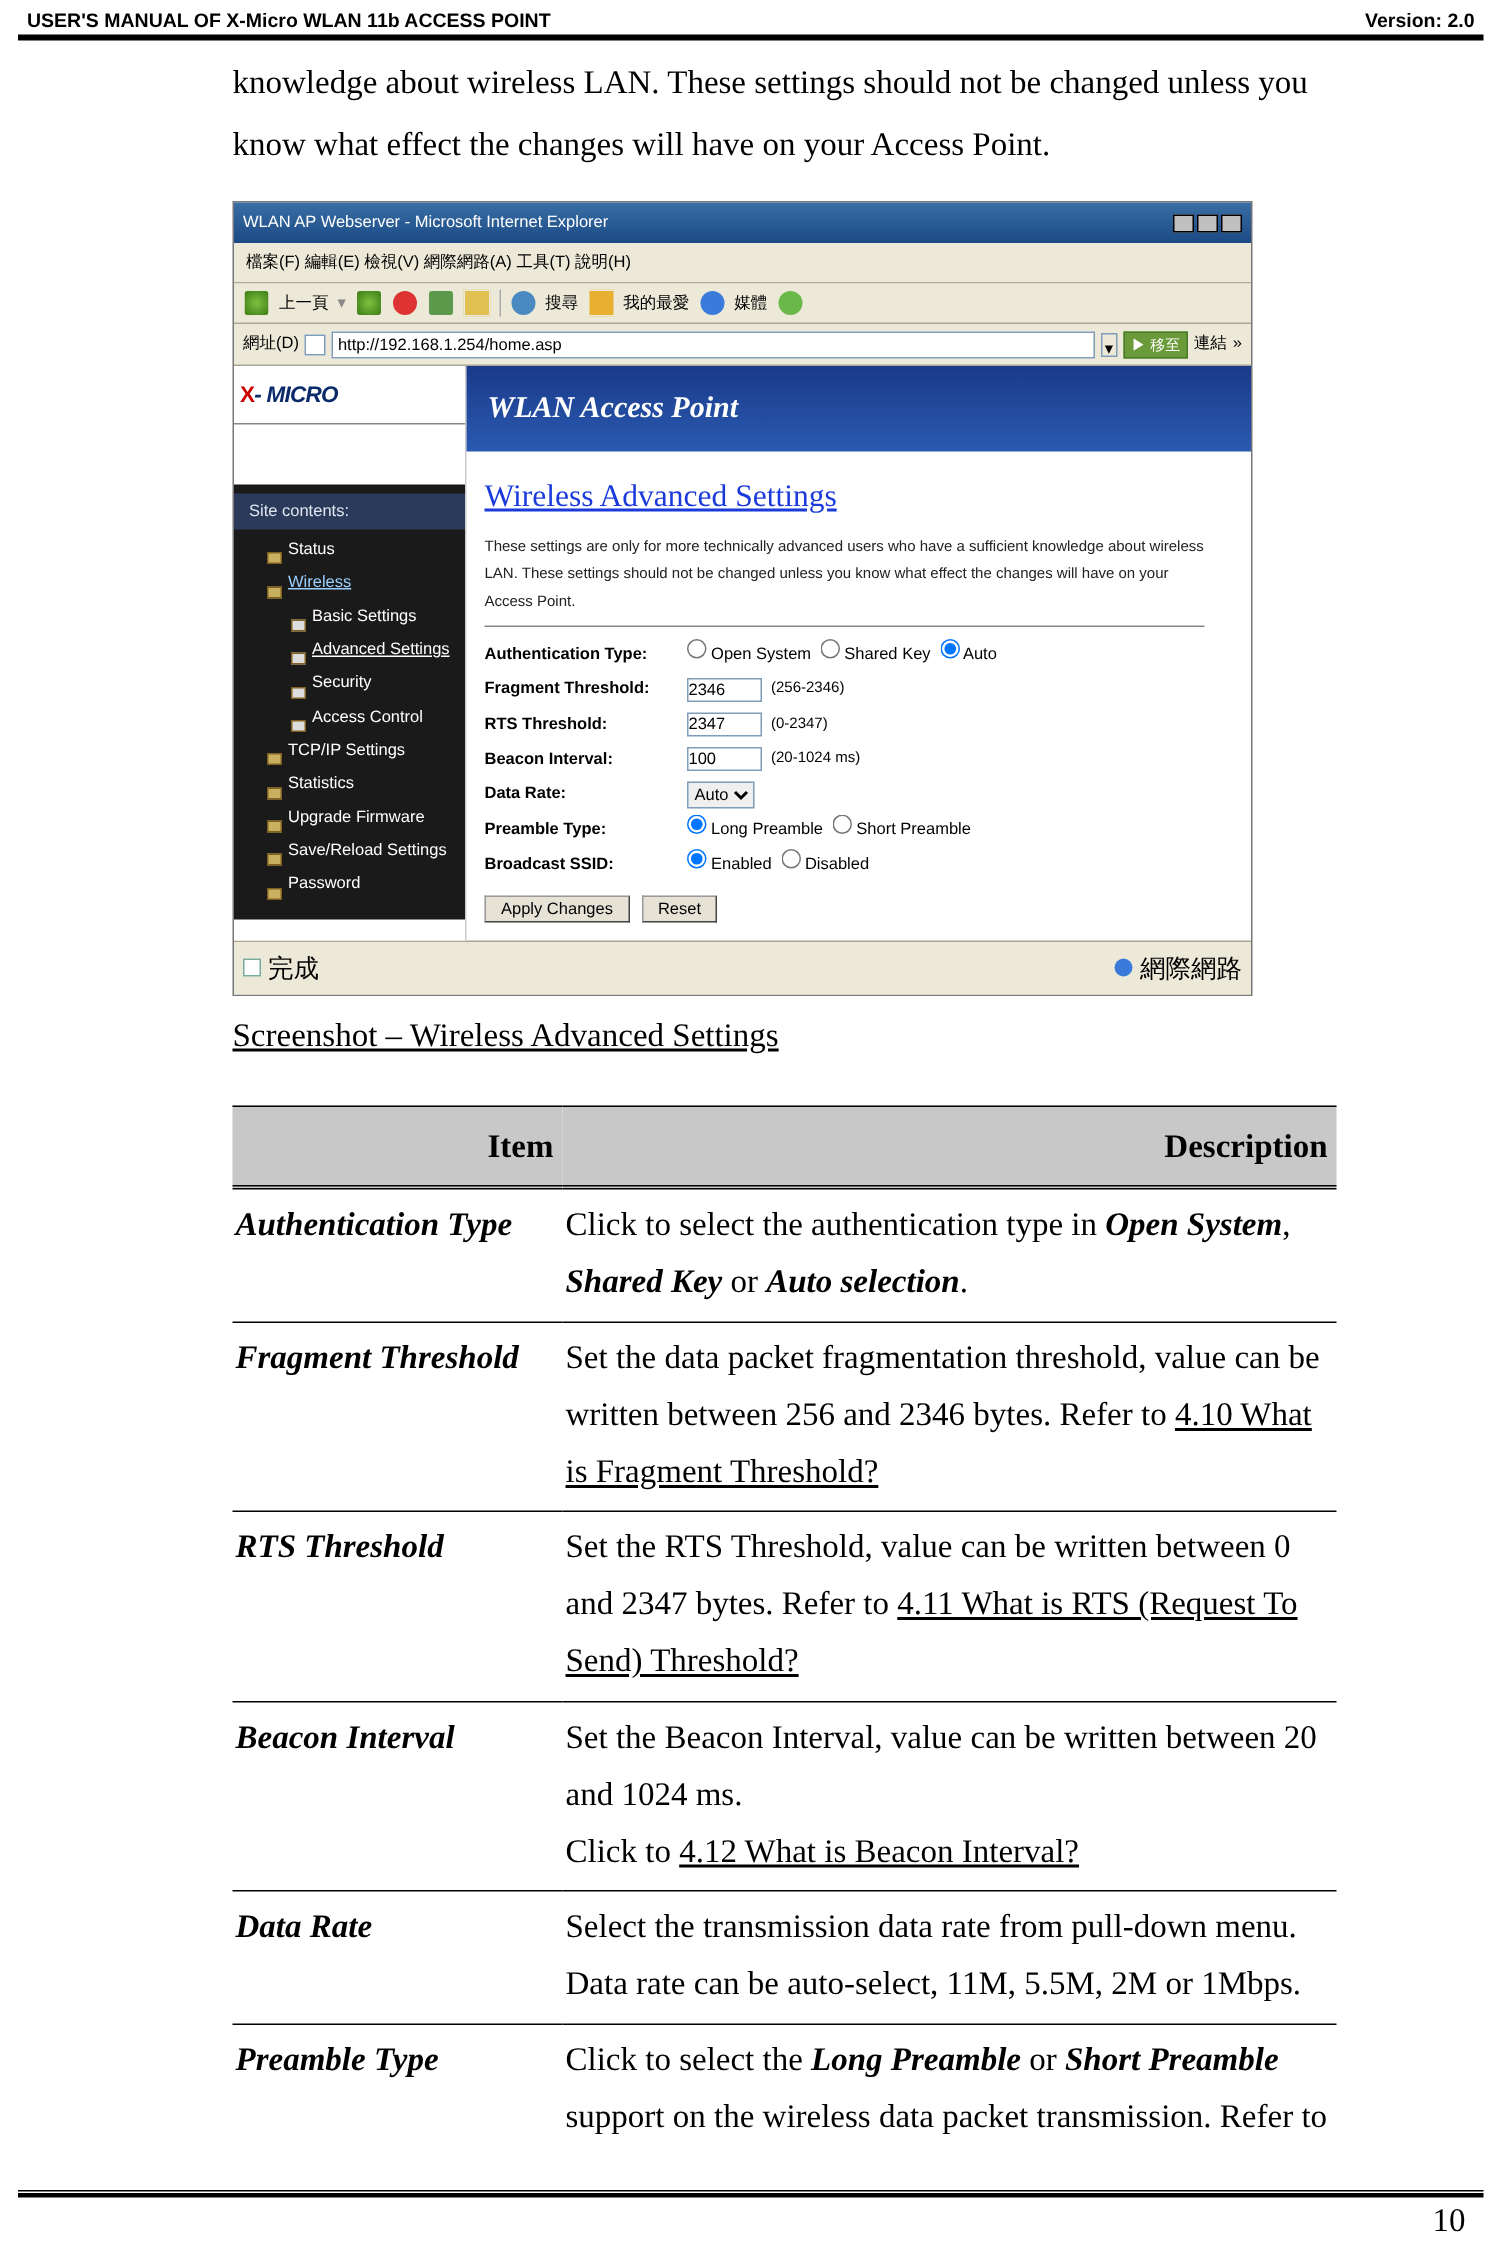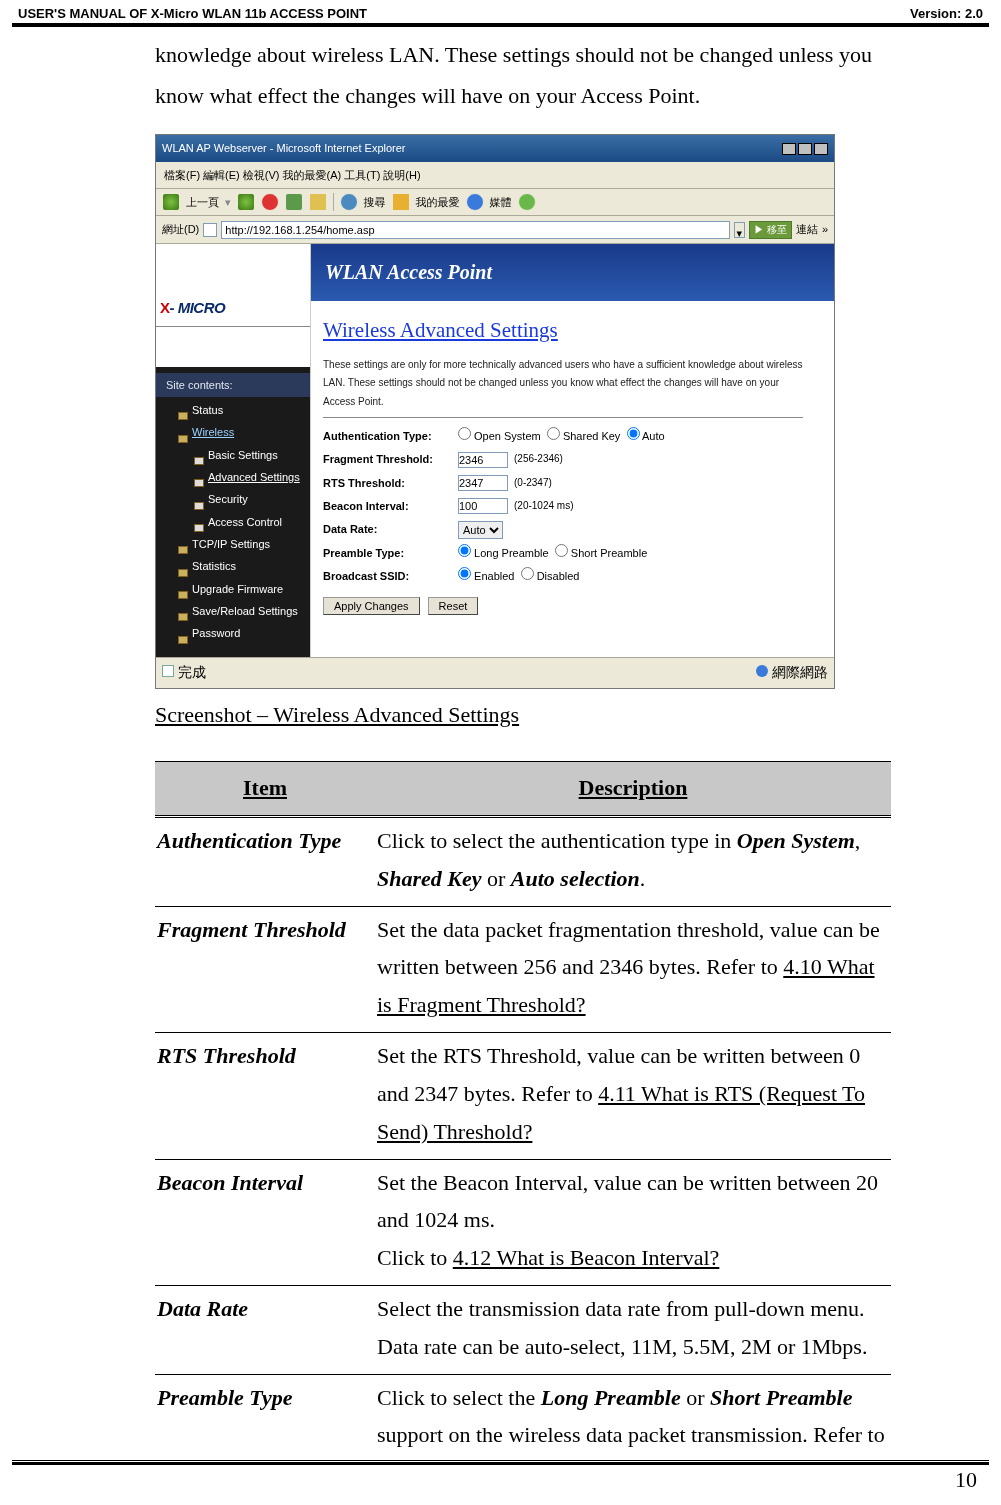--- a/index.html
+++ b/index.html
@@ -17,47 +17,47 @@
   .shot-title .wbtn { width:14px;height:12px;background:#c0c0c0;border:1px solid #000;display:inline-block;}
   .shot-menu { background:#ece9d8; padding:3px 8px; border-bottom:1px solid #aca899; }
   .shot-toolbar { background:#ece9d8; padding:3px 6px; border-bottom:1px solid #aca899; display:flex; align-items:center; gap:6px;}
   .tbtn { width:18px;height:18px;border:1px solid #ece9d8;display:inline-block;}
   .tbtn.green{background:radial-gradient(#7ec142,#3a7a12);border-radius:3px;}
   .shot-addr { background:#ece9d8; padding:3px 6px; border-bottom:1px solid #aca899; display:flex; align-items:center; gap:4px;}
   .shot-addr input { flex:1; font-size:11px; height:18px; border:1px solid #7f9db9; padding:0 3px;}
   .gobtn{background:#6a9a3a;border:1px solid #4a7a2a;color:#fff;font-size:10px;padding:0 4px;height:18px;}
   .shot-body { display:flex; min-height:330px; }
   .shot-side { width:155px; background:#fff; border-right:1px solid #ccc; }
-  .shot-side .logo { padding:6px 4px 4px 4px; font-weight:bold; font-style:italic; color:#0a2a6a; font-size:15px; letter-spacing:-0.5px; border-bottom:1px solid #888;margin-top:44px;}
+  .shot-side .logo { padding:6px 4px 4px 4px; font-weight:bold; font-style:italic; color:#0a2a6a; font-size:15px; letter-spacing:-0.5px; border-bottom:1px solid #888;}
   .shot-side .logo .xc{color:#0a2a6a;}
   .shot-side .navwrap{background:#1a1a1a;color:#fff;padding:4px 0 12px 0;font-size:11px;margin-top:40px;}
   .shot-side .hdr{background:#2b3a5a;color:#e0e6f0;padding:2px 10px;margin:2px 0;}
   .shot-side ul{list-style:none;padding-left:22px;}
   .shot-side li{color:#fff;padding:1px 0;display:flex;align-items:flex-end;gap:4px;}
   .shot-side li.sel{color:#9ad0ff;text-decoration:underline;}
   .shot-side li.sel2{color:#fff;text-decoration:underline;}
   .fico{width:10px;height:8px;background:#c8b060;display:inline-block;border:1px solid #806020;}
   .shot-main { flex:1; }
   .shot-hero { background:linear-gradient(#1a3a8a,#2a5ab0); color:#fff; font-style:italic; font-weight:bold; font-family:"Times New Roman",serif; font-size:20px; padding:10px 14px;}
   .shot-panel{padding:6px 12px 12px 12px;}
   .shot-h1{color:#1a3adb;font-family:"Times New Roman",serif;font-size:21px;text-decoration:underline;margin:4px 0 6px 0;}
   .shot-note{font-size:10px;color:#222;border-bottom:1px solid #888;padding-bottom:6px;margin-bottom:8px;width:480px;}
   .frow{display:flex;align-items:center;margin:3px 0;font-size:11px;}
   .flabel{width:135px;font-weight:bold;}
   .finput{width:50px;border:1px solid #7f9db9;font-size:11px;height:16px;}
   .fsel{border:1px solid #7f9db9;font-size:11px;height:18px;}
   .fspan{margin-left:6px;font-size:10px;}
   .btnrow{margin-top:10px;display:flex;gap:8px;}
   .fbtn{background:#e6e2d6;border:1px outset #999;font-size:11px;padding:2px 10px;}
-  .shot-status{background:#ece9d8;border-top:1px solid #aca899;padding:2px 6px;display:flex;justify-content:space-between;align-items:center;font-size:14px;}
+  .shot-status{background:#ece9d8;border-top:1px solid #aca899;padding:2px 6px;display:flex;justify-content:space-between;align-items:center;font-size:17px;}
   .caption{font-size:22px;text-decoration:underline;margin:6px 0 26px 0;}
 
   
   table.def { width:100%; border-collapse:collapse; font-size:22px; }
-  table.def thead th { background:#c8c8c8; text-align:center; font-weight:bold; padding:6px 6px; border-top:1.5px solid #000; border-bottom:3px double #000;text-decoration:underline; }
+  table.def thead th { background:#c8c8c8; text-align:right; font-weight:bold; padding:6px 6px; border-top:1.5px solid #000; border-bottom:3px double #000; }
   table.def td { vertical-align:top; padding:4px 6px 8px 2px; line-height:1.72; }
   table.def tbody tr { border-bottom:1px solid #000; }
   table.def tbody tr:last-child { border-bottom:none; }
   table.def td.col1 { width:220px; font-style:italic; font-weight:bold; white-space:nowrap;}
   .u{text-decoration:underline;}
   .bolditalic{font-weight:bold;font-style:italic;}
 
   .footer-line{position:absolute;left:12px;right:12px;bottom:44px;border-top:1px solid #000;}
   .footer-line2{position:absolute;left:12px;right:12px;bottom:40px;border-top:3px solid #000;}
   .pagenum{position:absolute;right:24px;bottom:12px;font-size:22px;}
@@ -77,21 +77,21 @@
 
   <div class="shot">
     <div class="shot-title">
       <span>WLAN AP Webserver - Microsoft Internet Explorer</span>
       <span class="wbtns">
         <span class="wbtn"></span>
         <span class="wbtn"></span>
         <span class="wbtn"></span>
       </span>
     </div>
-    <div class="shot-menu">檔案(F)   編輯(E)   檢視(V)   我的最愛(A)   工具(T)   說明(H)</div>
+    <div class="shot-menu">檔案(F)   編輯(E)   檢視(V)   網際網路(A)   工具(T)   說明(H)</div>
     <div class="shot-toolbar">
       <span class="tbtn green"></span>
       <span>上一頁</span>
       <span style="color:#888">▾</span>
       <span class="tbtn green"></span>
       <span class="tbtn" style="background:#d33;border-radius:9px;"></span>
       <span class="tbtn" style="background:#5a9a4a;border-radius:3px;"></span>
       <span class="tbtn" style="background:#e0c050;"></span>
       <span style="border-left:1px solid #aaa;height:18px;"></span>
       <span class="tbtn" style="background:#4a8ac0;border-radius:9px;"></span>

